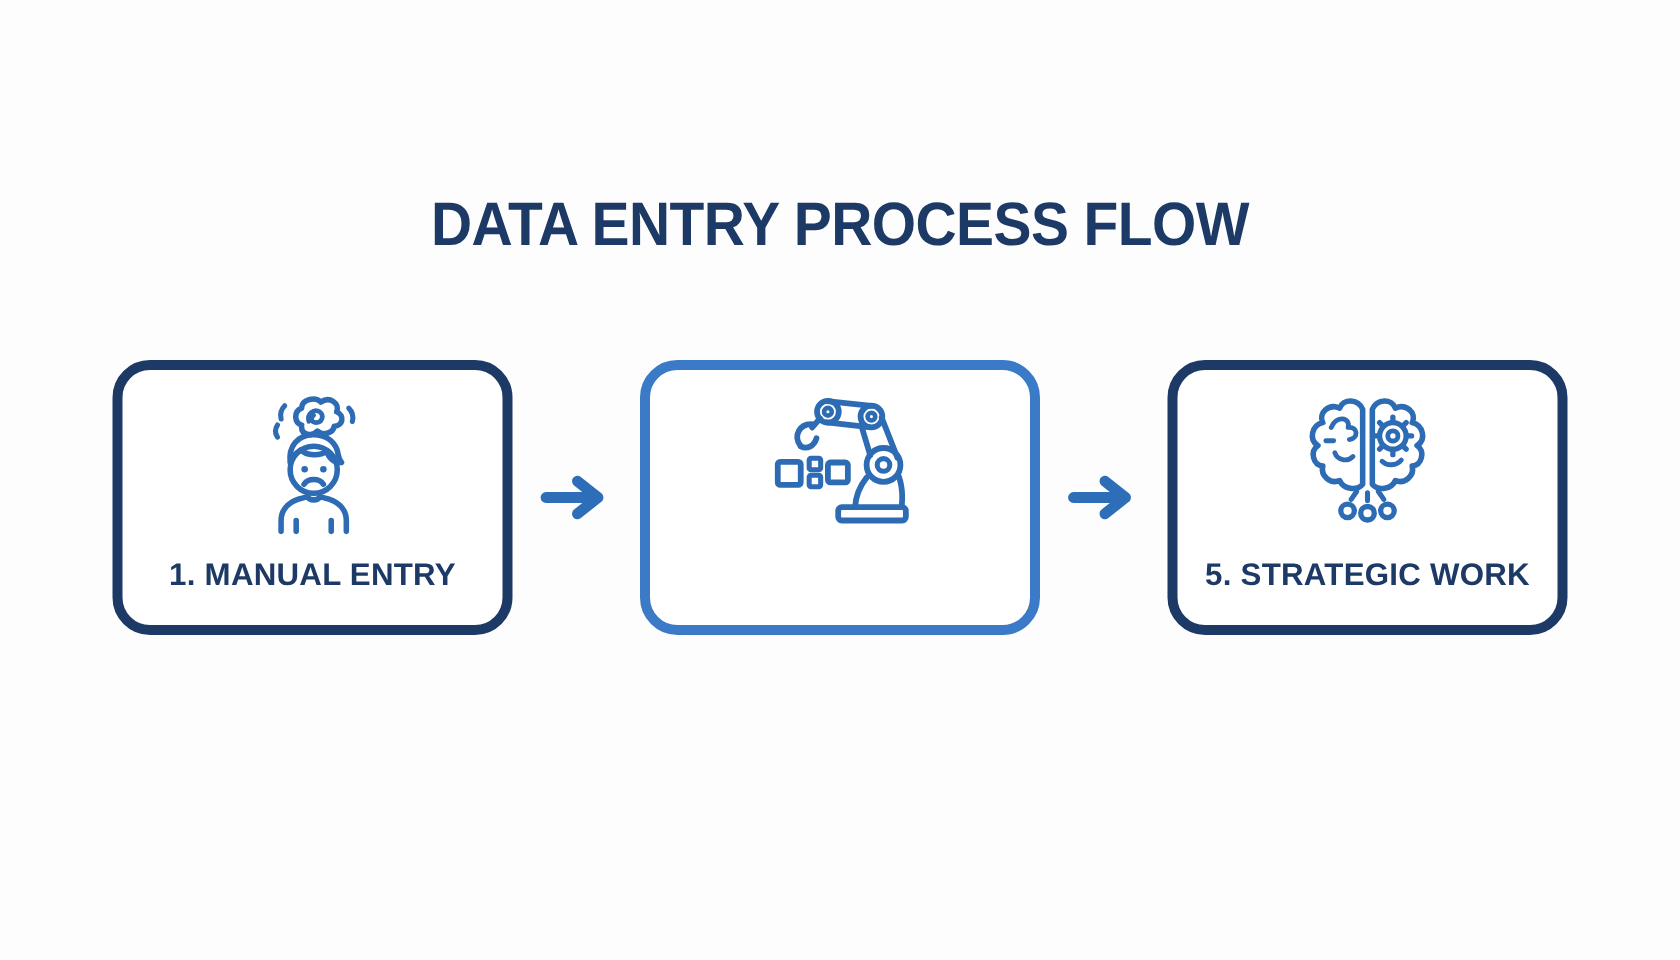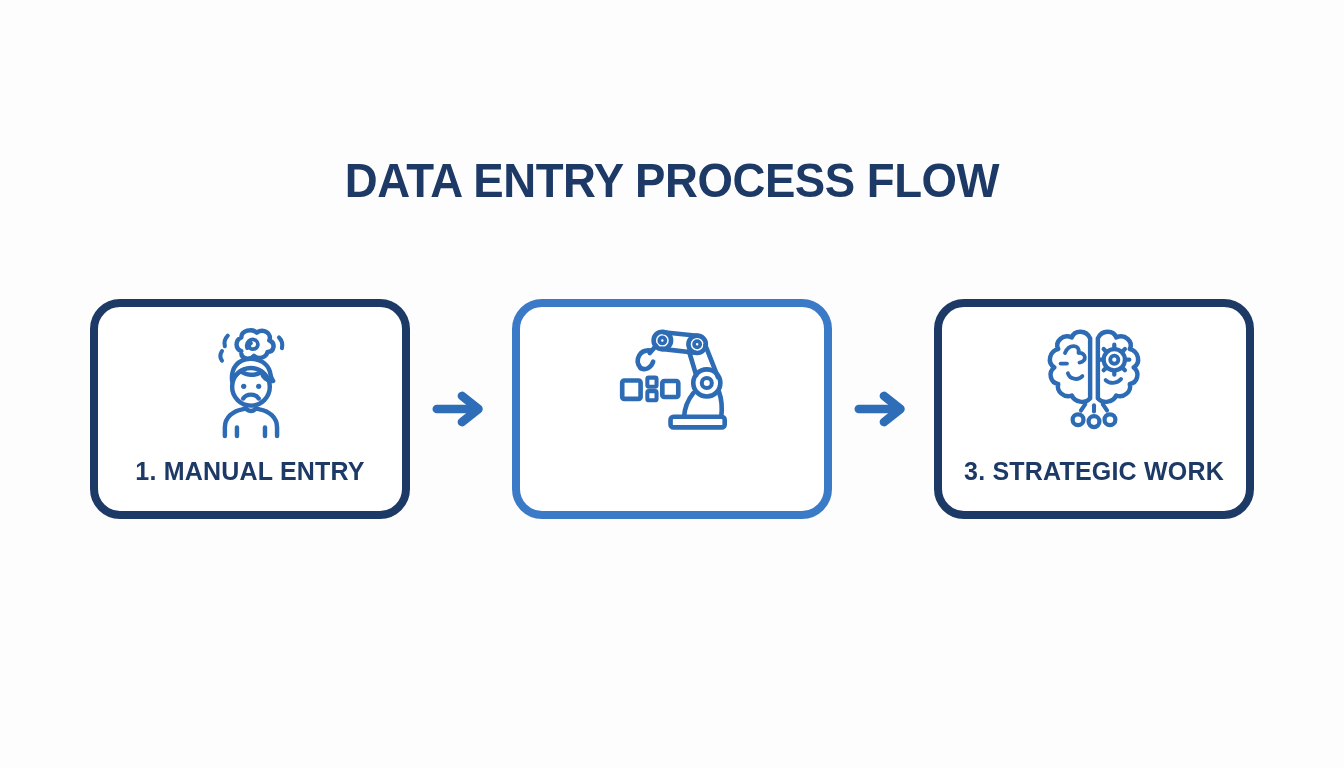--- a/index.html
+++ b/index.html
@@ -20,21 +20,21 @@
     font-weight: bold;
     letter-spacing: -0.5px;
     color: var(--navy, #1d3a66);
     transform: scaleX(0.93);
     transform-origin: 50% 50%;
     white-space: nowrap;
   }
 
   .flow-row {
     position: absolute;
-    top: 299px; left: 0;
+    top: 288px; left: 0;
     width: 100%;
     display: flex;
     justify-content: center;
     align-items: center;
   }
 
   .step-card {
     width: 320px;
     height: 220px;
     background: var(--card_background, #ffffff);
@@ -211,17 +211,17 @@
 
             <path d="M51,84 L46.5,90.5" stroke-width="4.2"></path>
             <path d="M60,85 L60,91.5" stroke-width="4.2"></path>
             <path d="M69,84 L73.5,90.5" stroke-width="4.2"></path>
             <circle cx="43.5" cy="100" r="5.6" stroke-width="4.4"></circle>
             <circle cx="60" cy="102" r="5.6" stroke-width="4.4"></circle>
             <circle cx="76.5" cy="100" r="5.6" stroke-width="4.4"></circle>
           </g>
         </svg>
       </div>
-      <div class="step-label">3. STRATEGIC WORK</div>
+      <div class="step-label">5. STRATEGIC WORK</div>
     </div>
 
   </div>
 </div>
 
 </body></html>

